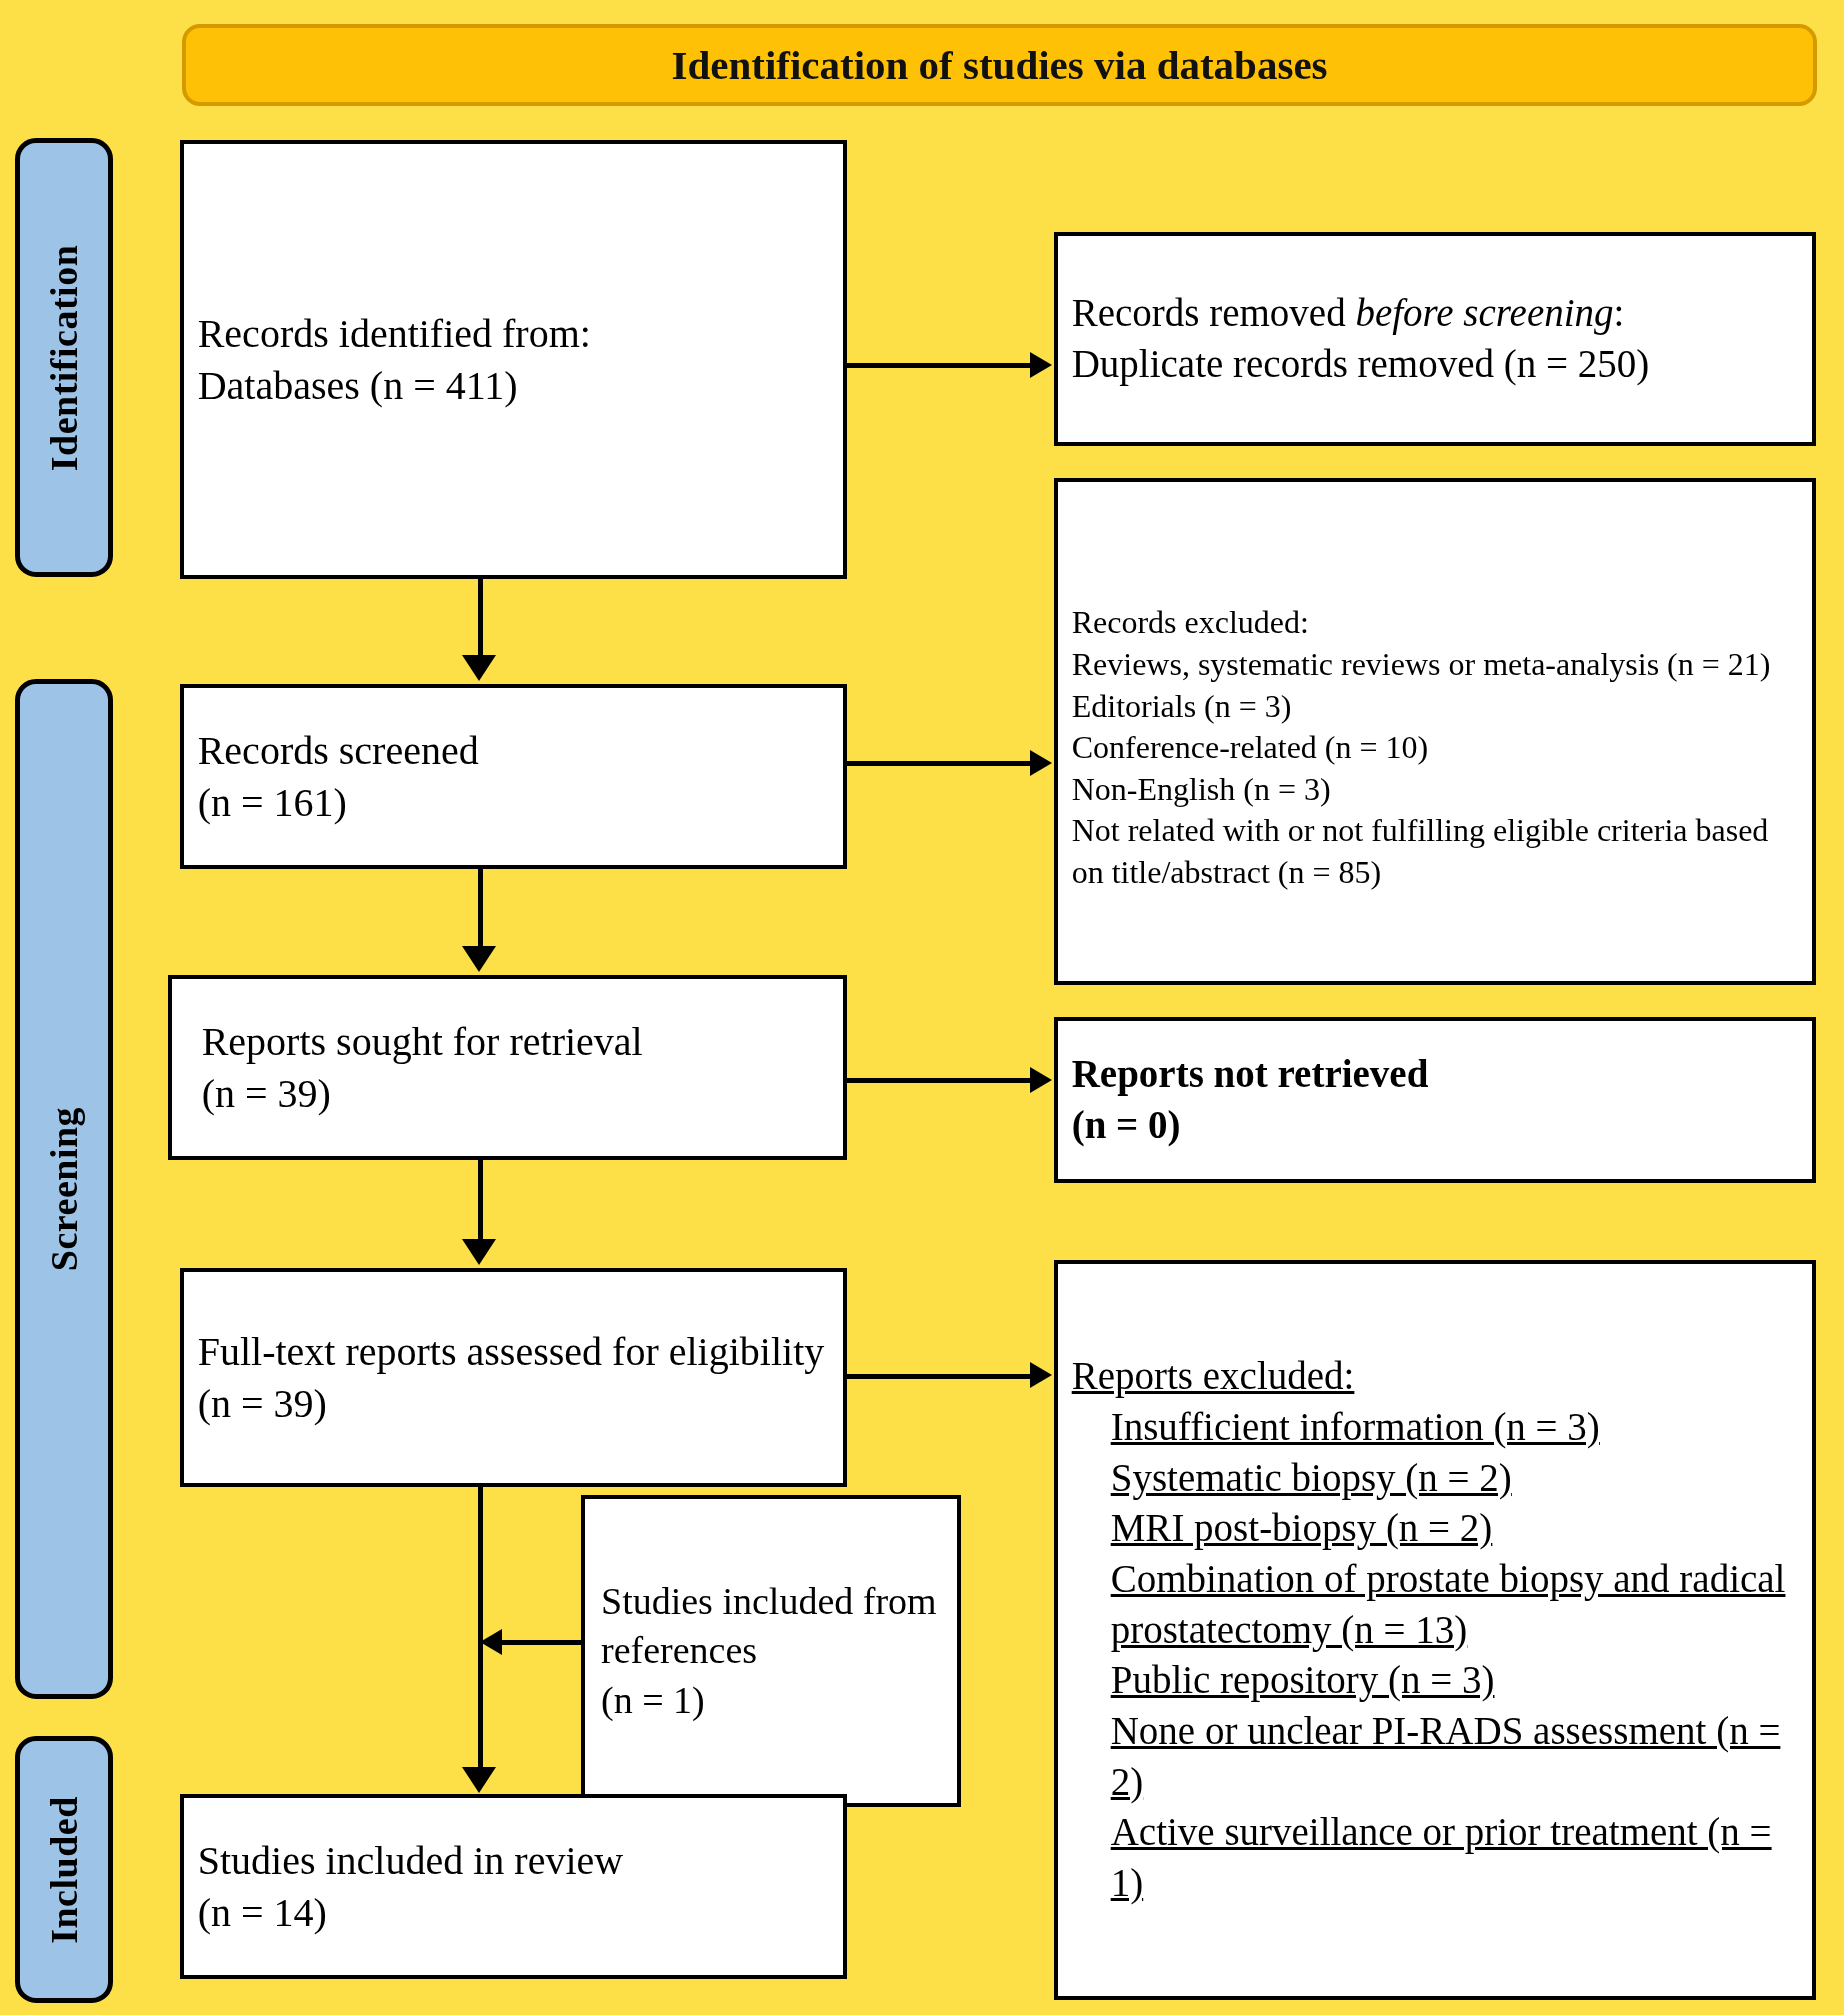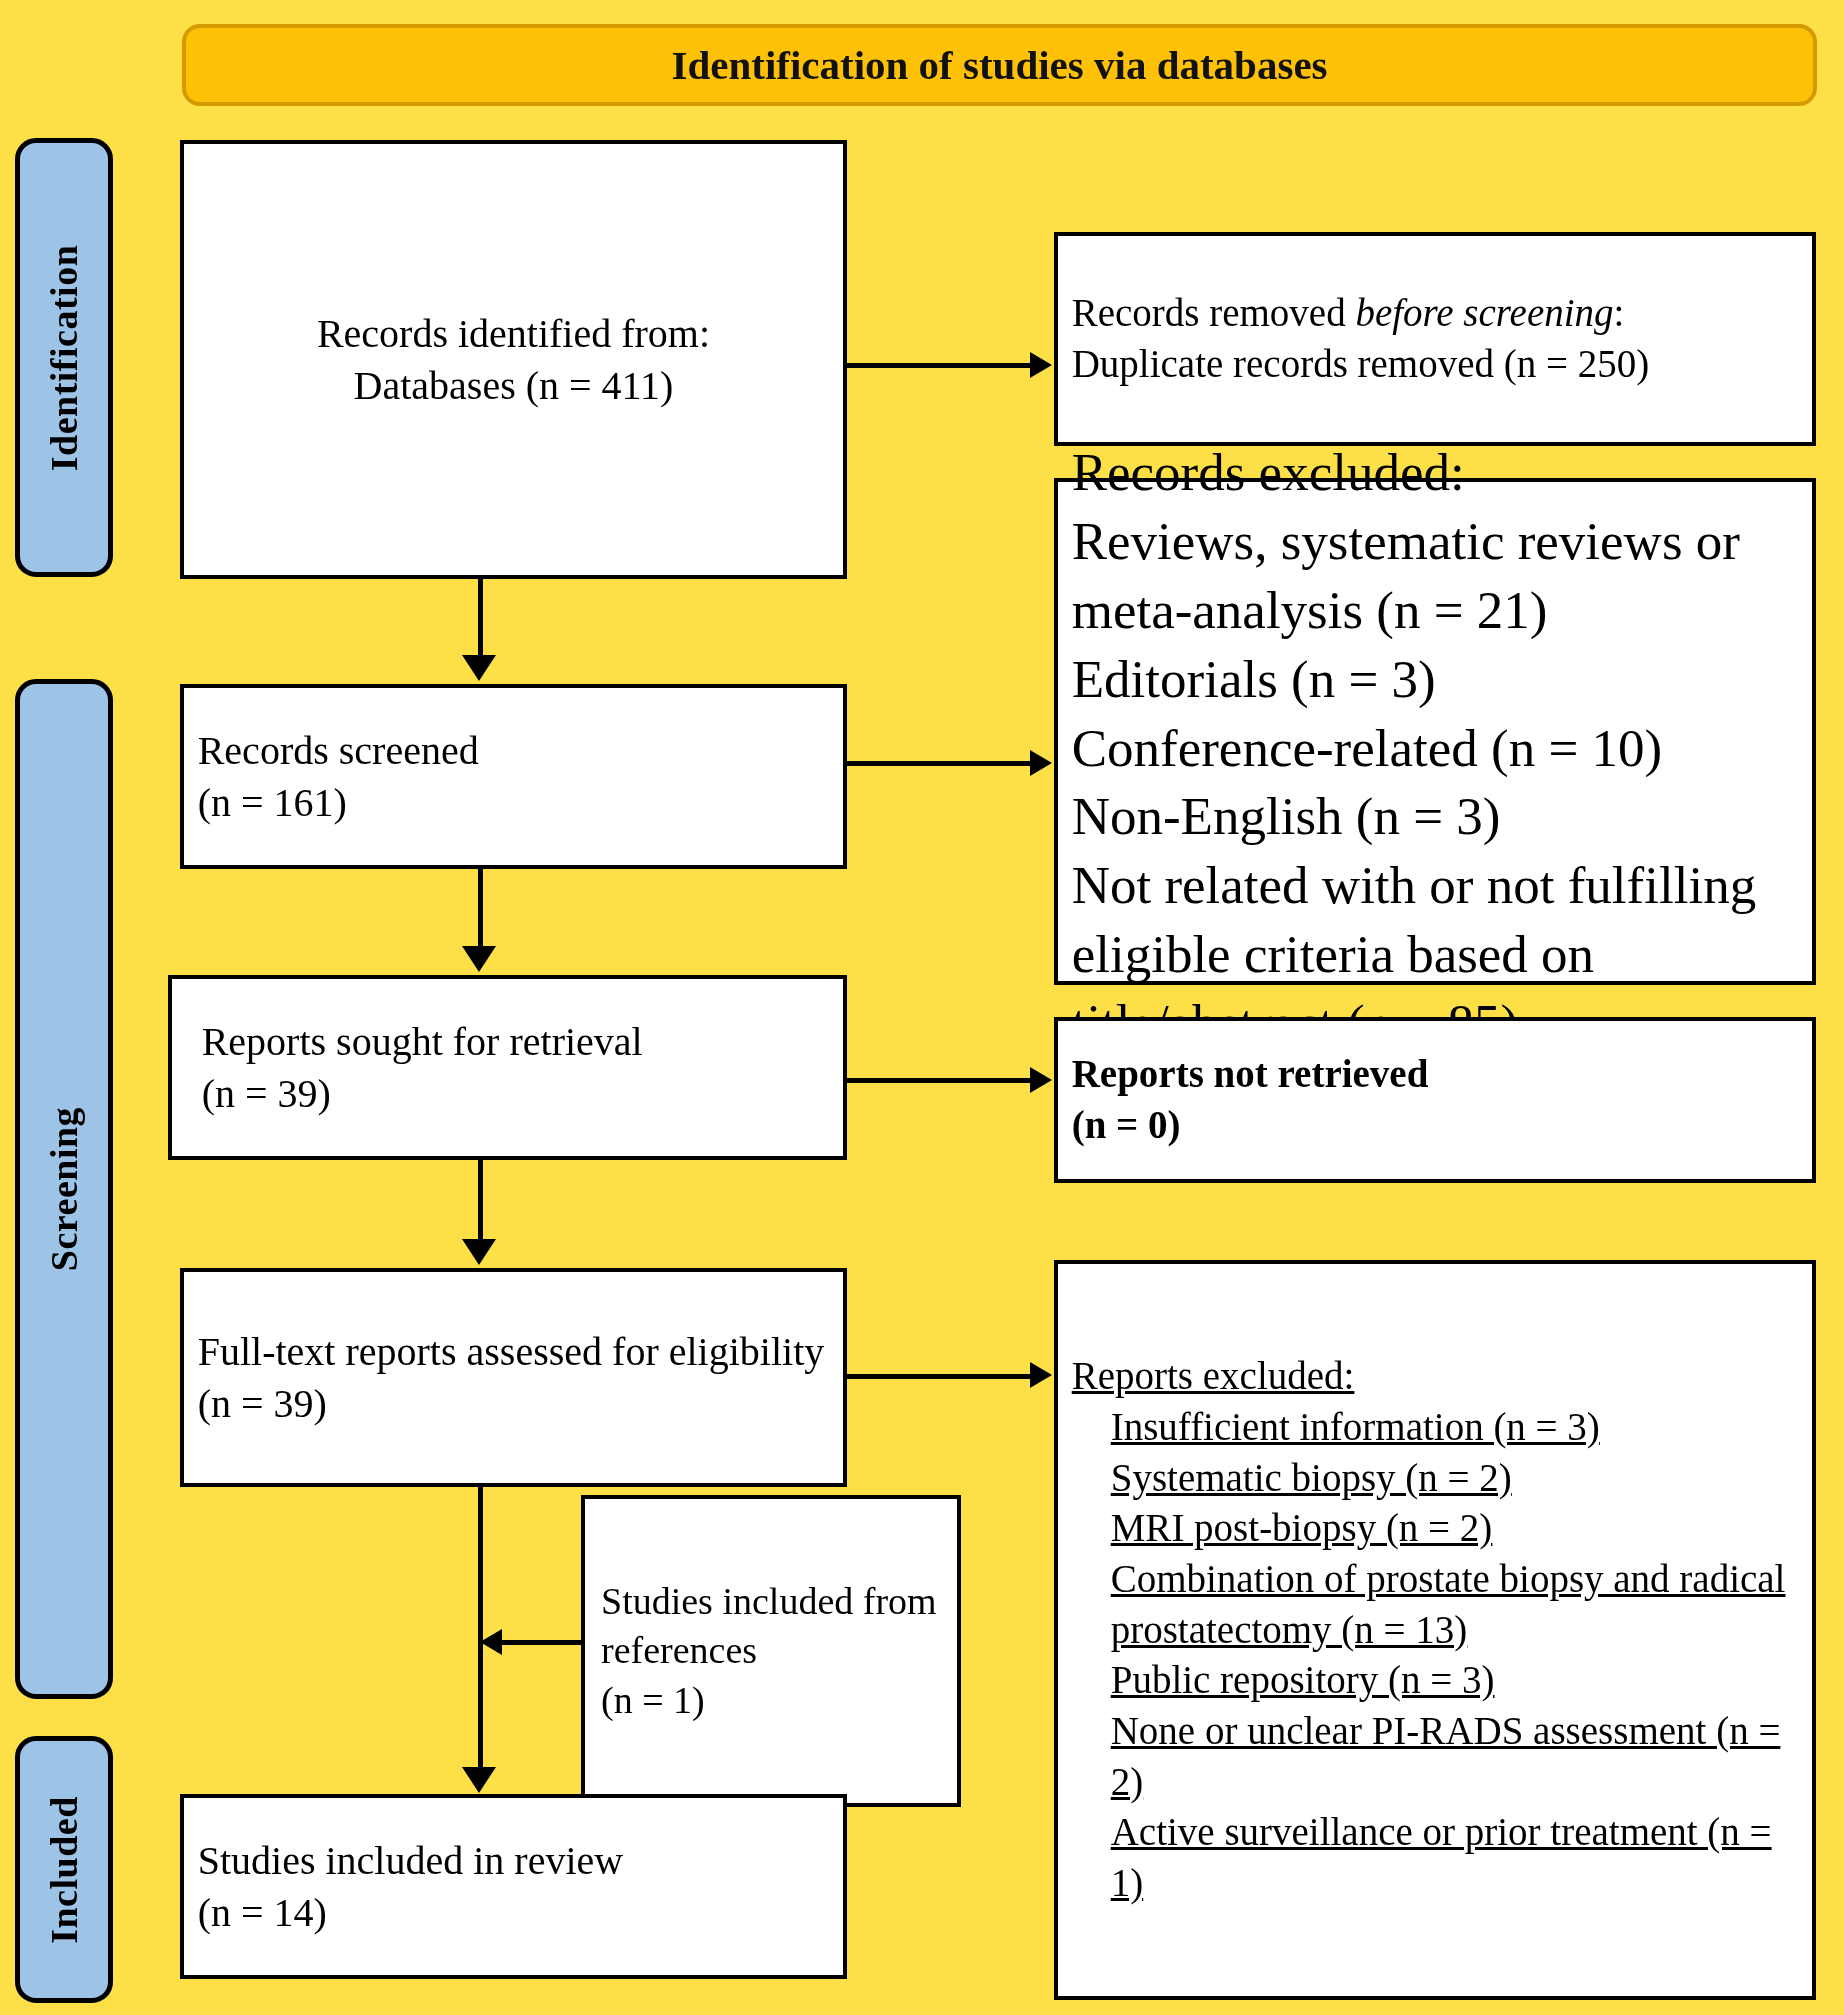--- a/index.html
+++ b/index.html
@@ -41,21 +41,21 @@
     position:absolute;
     background:#ffffff;
     border:4.2px solid #000;
     box-sizing:border-box;
     color:#000;
     display:flex;
     flex-direction:column;
     justify-content:center;
   }
   .box .txt{padding:0 13.7px;line-height:1.30;}
-  .box.center .txt{text-align:center;}
+  .box.center .txt{text-align:left;}
   .box.leftal .txt{text-align:left;}
   .ital{font-style:italic;}
   .indent{padding-left:39px;display:block;}
   .ln{display:block;}
 
   
   .hline{position:absolute;background:#000;height:4.8px;}
   .vline{position:absolute;background:#000;width:4.8px;}
   .arrow-r{
     position:absolute;width:0;height:0;
@@ -111,21 +111,21 @@
     <div class="txt" style="font-size:39px;">
       <span class="ln"><span>Records removed </span><span class="ital">before screening</span><span>:</span></span>
       <span class="ln">Duplicate records removed (n = 250)</span>
     </div>
   </div>
 
   <div class="vline" style="left:478px;top:579px;width:4.8px;height:82px;"></div>
   <div class="arrow-d" style="left:462px;top:655px;"></div>
 
   <div class="box leftal" style="left:1054px;top:478px;width:762px;height:507px;">
-    <div class="txt" style="font-size:53px;margin-top:33px;">
+    <div class="txt" style="font-size:32px;margin-top:33px;">
       <span class="ln">Records excluded:</span>
       <span class="ln">Reviews, systematic reviews or meta-analysis (n = 21)</span>
       <span class="ln">Editorials (n = 3)</span>
       <span class="ln">Conference-related (n = 10)</span>
       <span class="ln">Non-English (n = 3)</span>
       <span class="ln">Not related with or not fulfilling eligible criteria based on title/abstract (n = 85)</span>
     </div>
   </div>
 
   <div class="box leftal" style="left:180px;top:684px;width:667px;height:185px;">

